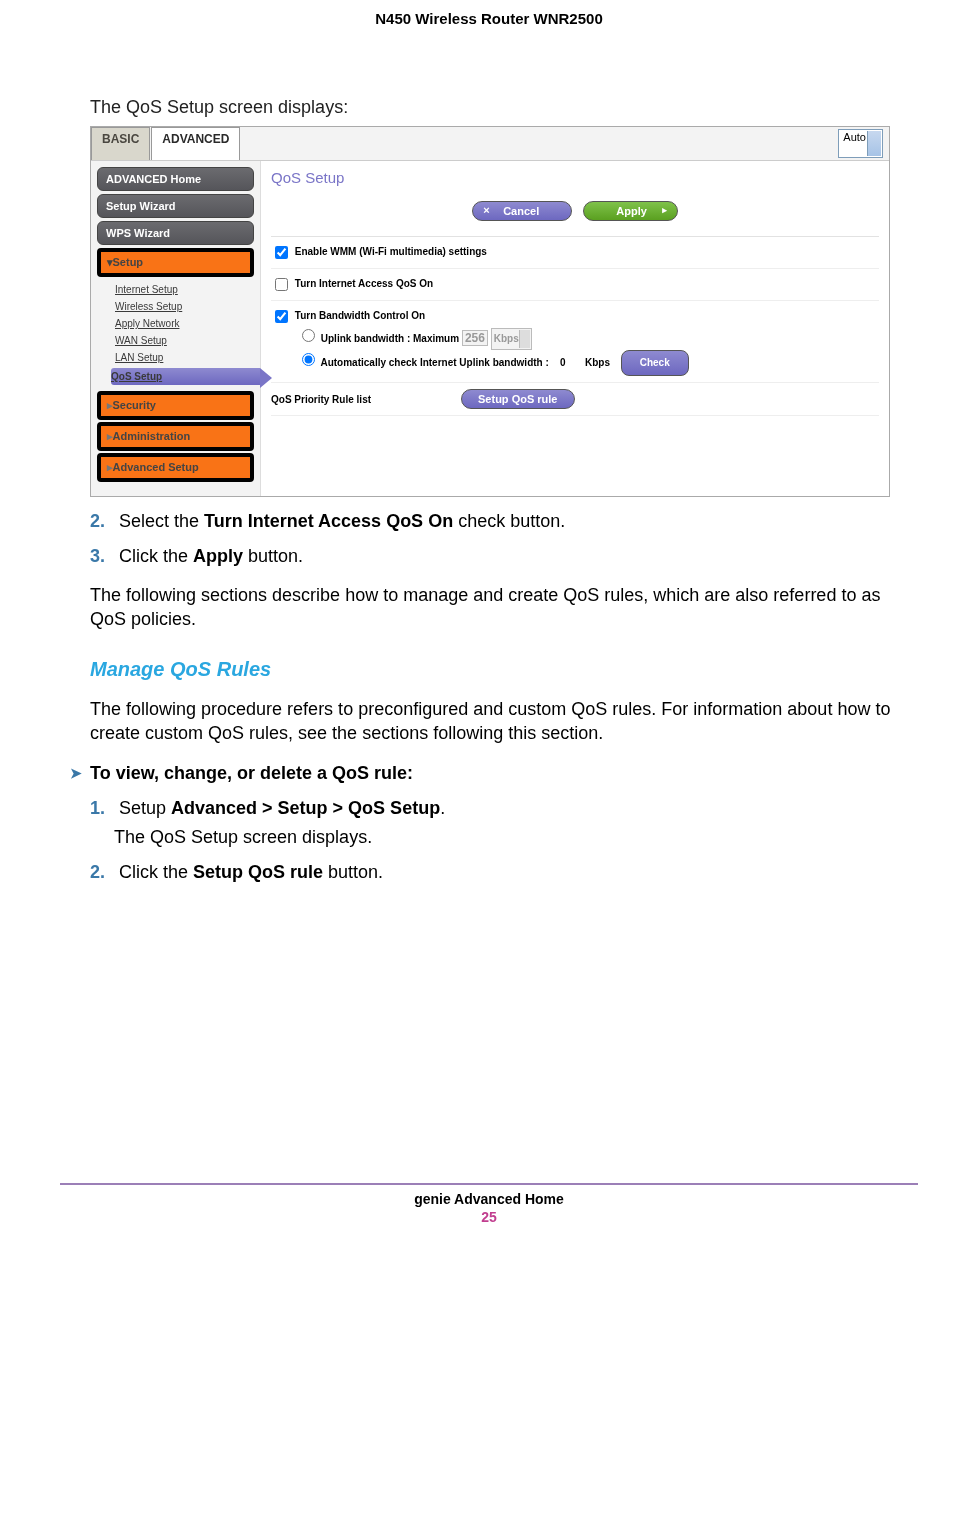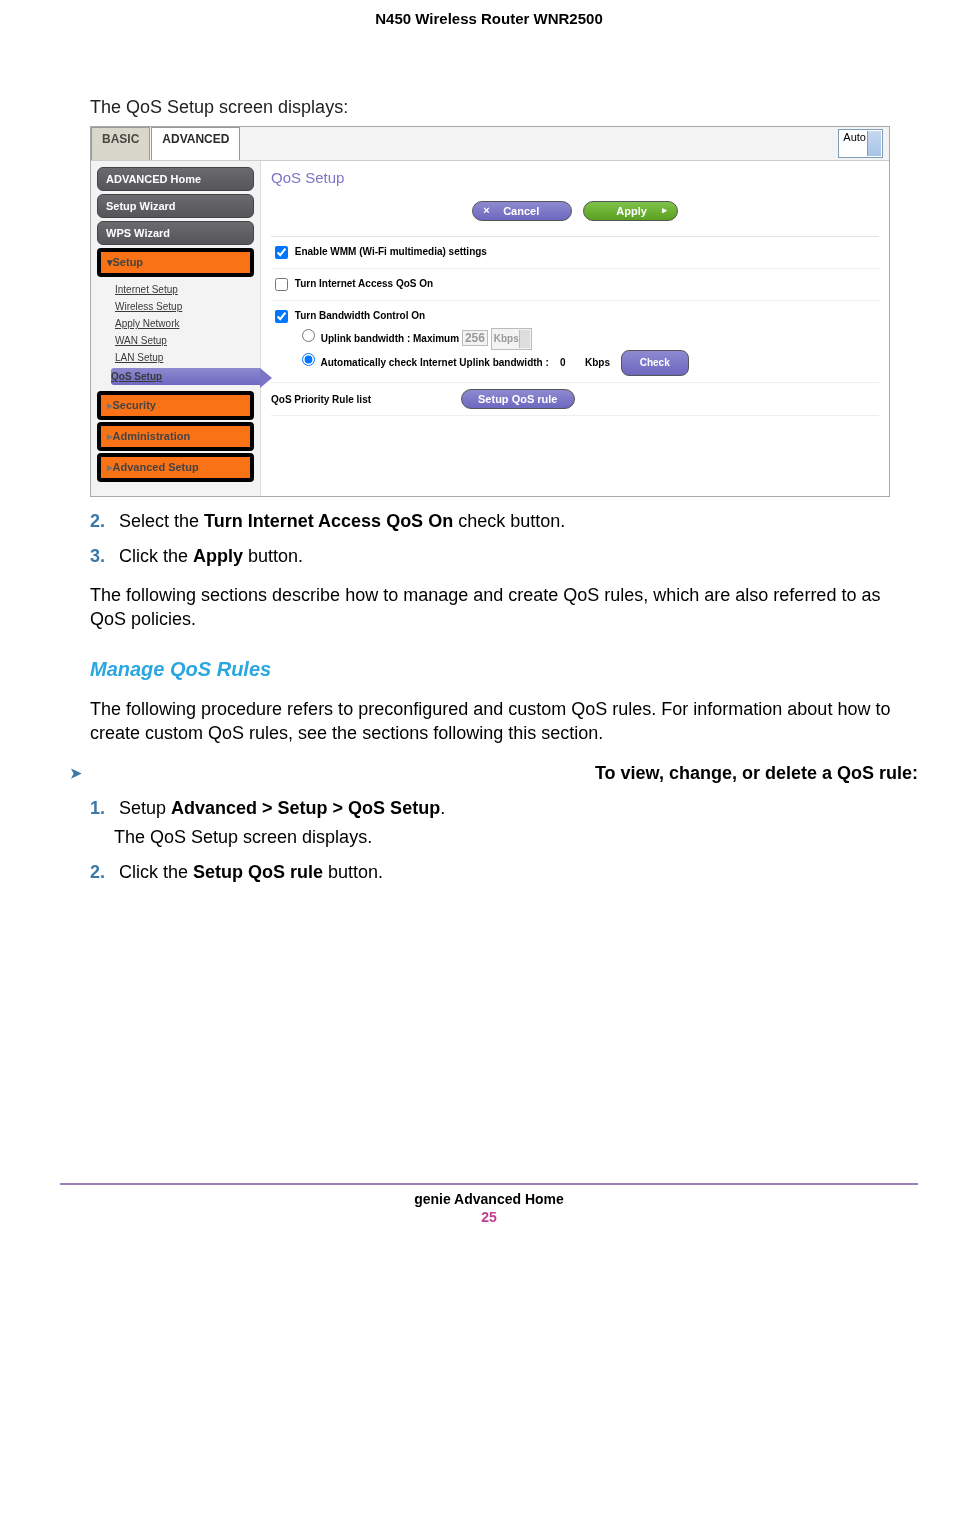--- a/index.html
+++ b/index.html
@@ -158,21 +158,21 @@
   .ruleline{ padding:6px 0; font-size:10px; font-weight:bold; display:flex; align-items:center; border-bottom:1px solid #eee;}
   .setup-rule-btn{
     background:linear-gradient(#8e8ad0,#6d68c0); color:#fff; font-weight:bold; font-size:11px;
     padding:3px 16px; border-radius:10px; border:1px solid #555; margin-left:90px; cursor:pointer;
   }
   
   .ol-item { margin: 14px 0 0 30px; font-size: 18px; }
   .num { color: #3a78a8; font-weight: bold; display:inline-block; width:24px; }
   .body-p { margin: 16px 0 0 30px; font-size: 18px; line-height:1.35; }
   .h3 { color: #2aa7e0; font-style: italic; font-weight: bold; font-size: 20px; margin: 26px 0 0 30px; }
-  .proc-head { font-weight: bold; font-size: 18px; margin: 18px 0 0 10px; position:relative; padding-left:20px;text-align:right;}
+  .proc-head { font-weight: bold; font-size: 18px; margin: 18px 0 0 10px; position:relative; padding-left:20px;}
   .proc-head::before { content:"\27A4"; position:absolute; left:0; top:2px; color:#3a78a8; font-size:14px;}
   .sub-p { margin: 8px 0 0 54px; font-size: 18px; }
   .footer-line { border-top: 2px solid #9b7fb7; margin-top: 300px; }
   .footer-txt { text-align:center; font-weight:bold; font-size:14px; padding-top:6px;}
   .footer-num { text-align:center; color:#c13e8f; font-weight:bold; font-size:14px; padding-top:2px; padding-bottom:10px;}
   b{font-weight:bold;}
 </style>
 </head>
 <body>
 

